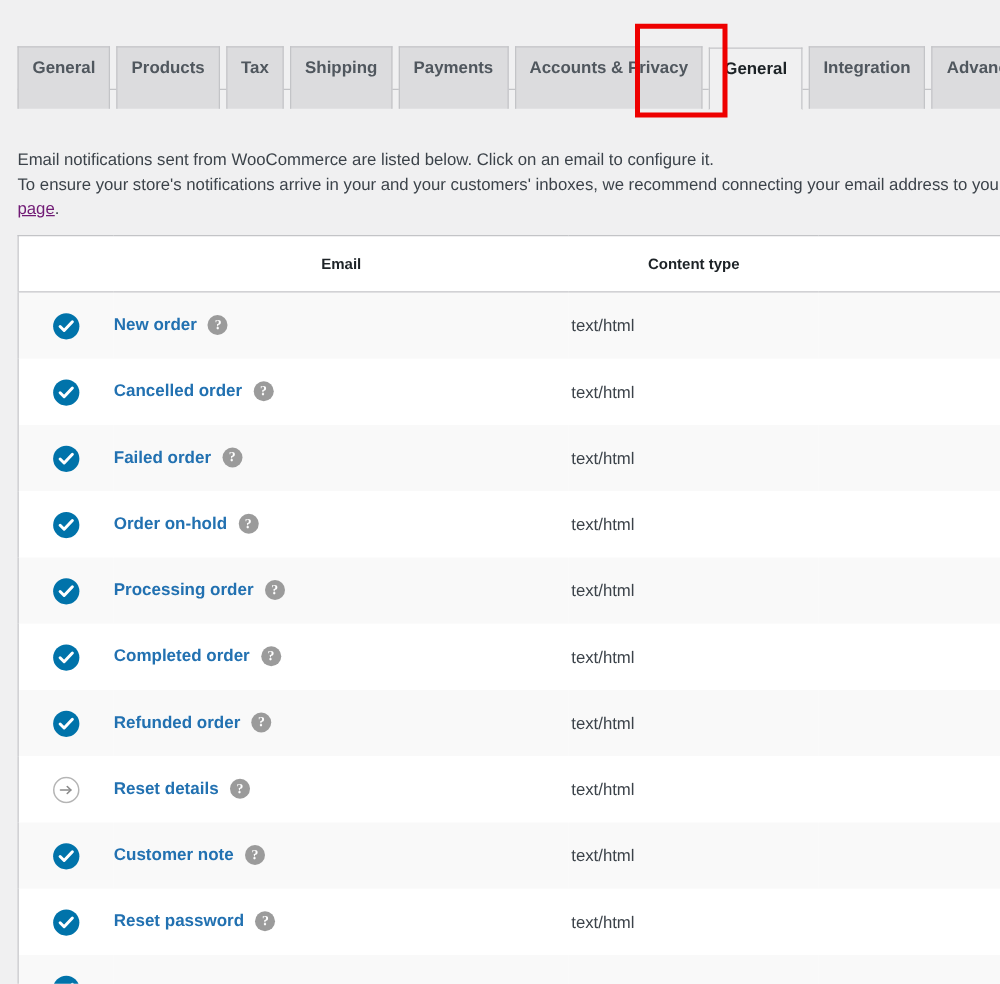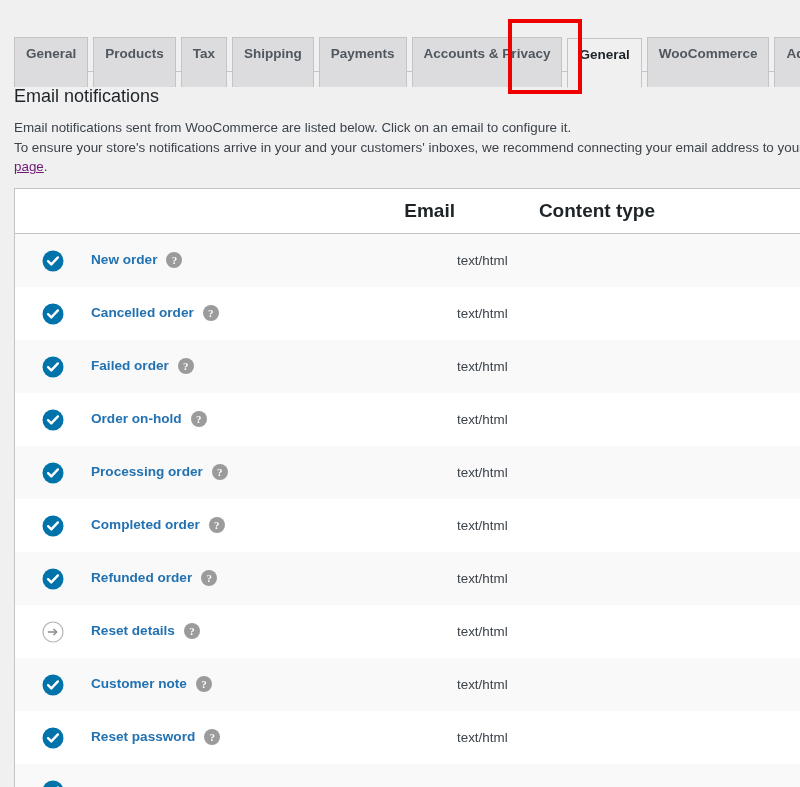--- a/index.html
+++ b/index.html
@@ -113,24 +113,24 @@
     background: #fff;
     border: 1px solid #c3c4c7;
     border-right: none;
     box-shadow: 0 1px 1px rgba(0,0,0,.04);
     font-size: 13.4px;
   }
   .wc-email-table thead th {
     background: #fff;
     height: 44px;
     padding: 0;
-    text-align: right;
+    text-align: center;
     font-weight: 700;
     color: #1d2327;
-    font-size: 19px;
+    font-size: 12px;
     border-bottom: 1px solid #c3c4c7;
     vertical-align: middle;
   }
   .col-status { width: 76px; }
   .col-name   { width: 364px; }
   .col-type   { width: 200px; }
   .col-rest   { width: auto; }
 
   .wc-email-table tbody td {
     height: 53px;
@@ -182,25 +182,24 @@
     font-family: "Liberation Serif", serif;
   }
 
   .cell-type-text { padding-left: 2px; }
 </style>
 </head>
 <body>
 
 <div class="page">
 
-  <nav class="nav-tab-wrapper" id="tab-bar"><a class="nav-tab">General</a><a class="nav-tab">Products</a><a class="nav-tab">Tax</a><a class="nav-tab">Shipping</a><a class="nav-tab">Payments</a><a class="nav-tab">Accounts &amp; Privacy</a><a class="nav-tab active">General</a><a class="nav-tab">WooCommerce</a><a class="nav-tab">Advanced</a></nav>
+  <nav class="nav-tab-wrapper" id="tab-bar"><a class="nav-tab">General</a><a class="nav-tab">Products</a><a class="nav-tab">Tax</a><a class="nav-tab">Shipping</a><a class="nav-tab">Payments</a><a class="nav-tab">Accounts &amp; Privacy</a><a class="nav-tab active">General</a><a class="nav-tab">Integration</a><a class="nav-tab">Advanced</a></nav>
 
   <div class="annotation-box"></div>
 
-  <h2 class="section-title">Email notifications</h2>
 
   <div class="section-desc">
     <span class="line">Email notifications sent from WooCommerce are listed below. Click on an email to configure it.</span>
     <span class="line">To ensure your store's notifications arrive in your and your customers' inboxes, we recommend connecting your email address to your domain and se</span>
     <span class="line"><a class="desc-link">page</a><span>.</span></span>
   </div>
 
   <table class="wc-email-table">
     <thead>
       <tr>

